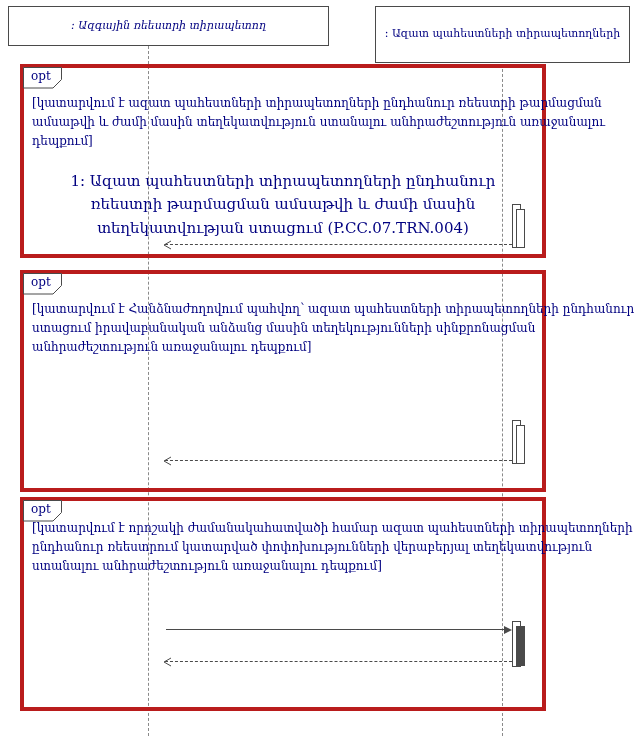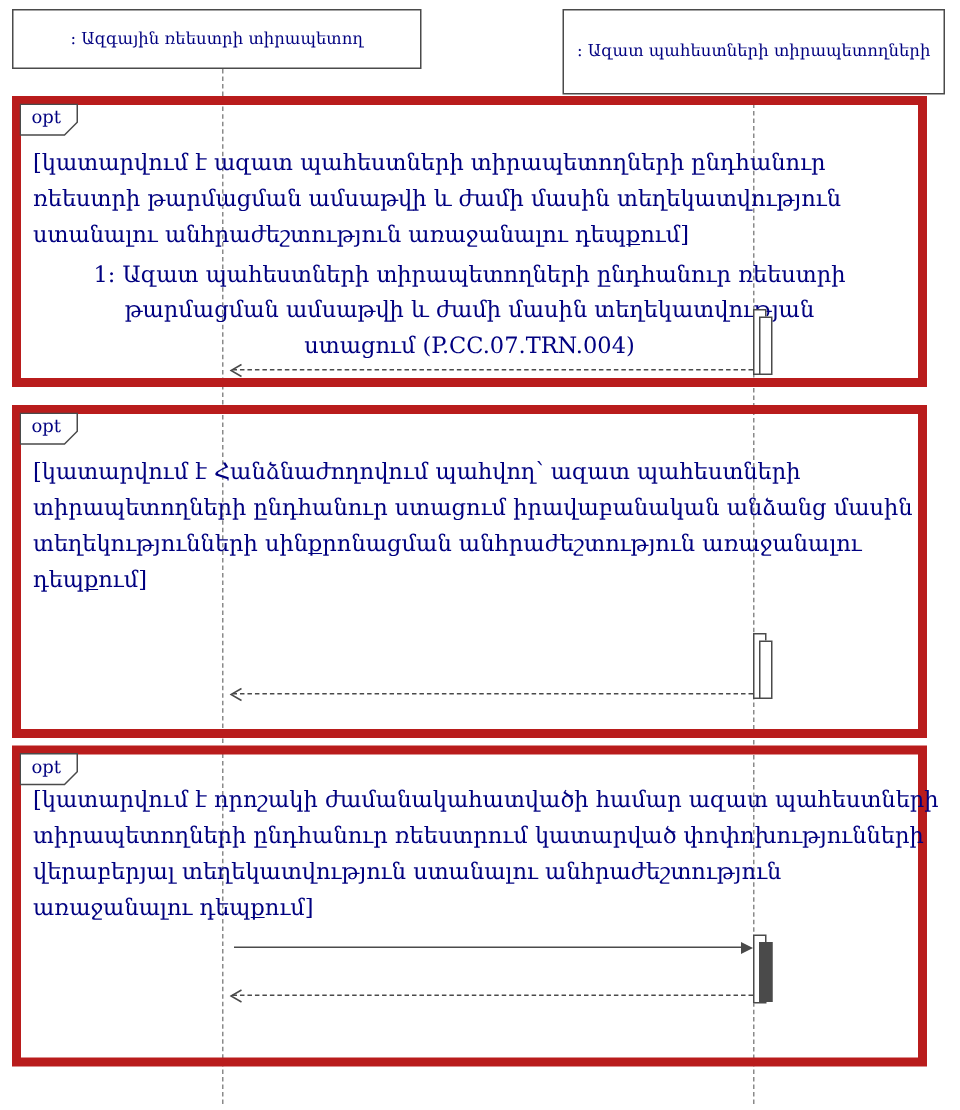--- a/index.html
+++ b/index.html
@@ -28,36 +28,36 @@
     padding: 2px 4px;
   }
   .lifeline {
     position: absolute;
     width: 0;
     border-left: 1px dashed #8a8a8a;
     z-index: 0;
   }
   .fragment {
     position: absolute;
-    left: 8px;
-    width: 610px;
-    border: 6px solid #b91c1c;
+    left: 20px;
+    width: 526px;
+    border: 4px solid #b91c1c;
     z-index: 1;
     background: transparent;
   }
   .opt-tab { position: absolute; top: -1px; left: -1px; z-index: 2; }
   .opt-label {
     position: absolute; top: 1px; left: 7px;
     font-size: 12px; color: #000080; z-index: 3;
   }
   .guard {
     position: absolute;
     left: 8px;
     width: 604px;
-    font-size: 15px;
+    font-size: 12px;
     line-height: 1.6;
     text-align: left;
     z-index: 2;
   }
   .message {
     position: absolute;
     font-size: 15px;
     line-height: 1.55;
     text-align: center;
     z-index: 2;
@@ -78,21 +78,21 @@
   .arrowhead.solid-right { right: -8px; top: -4px; }
 </style>
 </head>
 <body>
 
 <div id="canvas">
 
   <div class="lifeline" style="left:148px; top:46px; height:690px;"></div>
   <div class="lifeline" style="left:502px; top:54px; height:682px;"></div>
 
-  <div class="actor-box" style="left:8px; top:6px; width:273px; height:40px;">
+  <div class="actor-box" style="left:8px; top:6px; width:321px; height:40px;font-style:italic;">
     <span>: Ազգային ռեեստրի տիրապետող</span>
   </div>
   <div class="actor-box" style="left:375px; top:6px; width:255px; height:57px;">
     <span>: Ազատ պահեստների տիրապետողների</span>
   </div>
 
   <div class="fragment" style="top:64px; height:194px;">
     <svg class="opt-tab" width="40" height="22">
       <path d="M0.5 0.5 H38.5 V12.5 L30 21 H0.5 Z" fill="#ffffff" stroke="#4a4a4a"></path>
     </svg>

